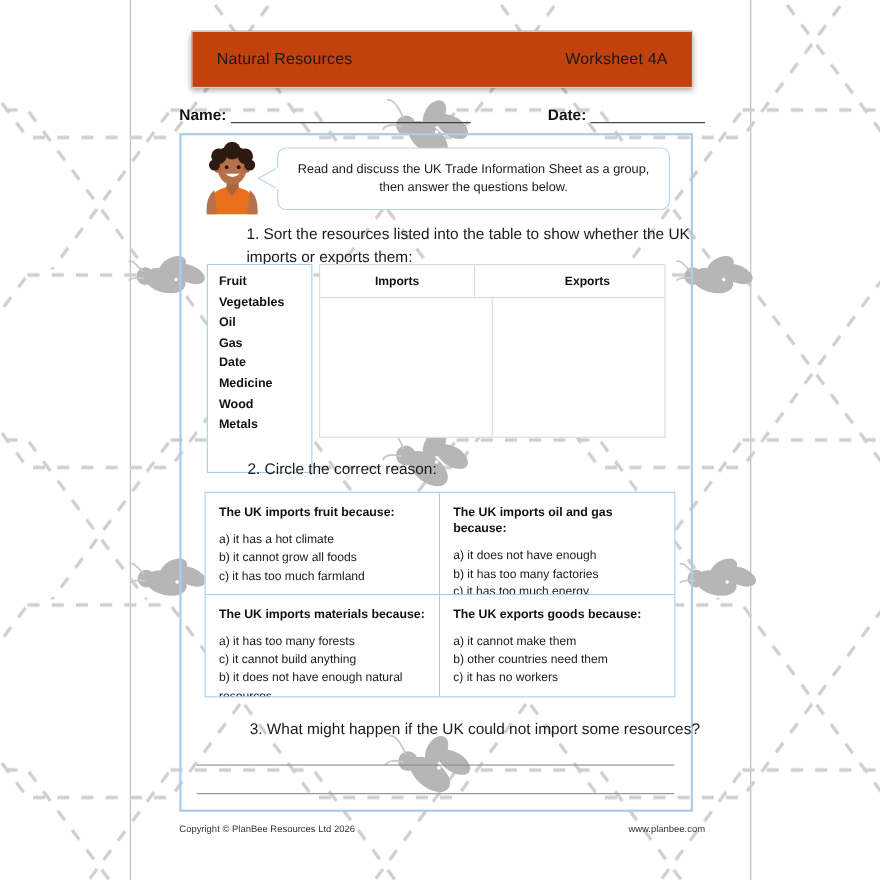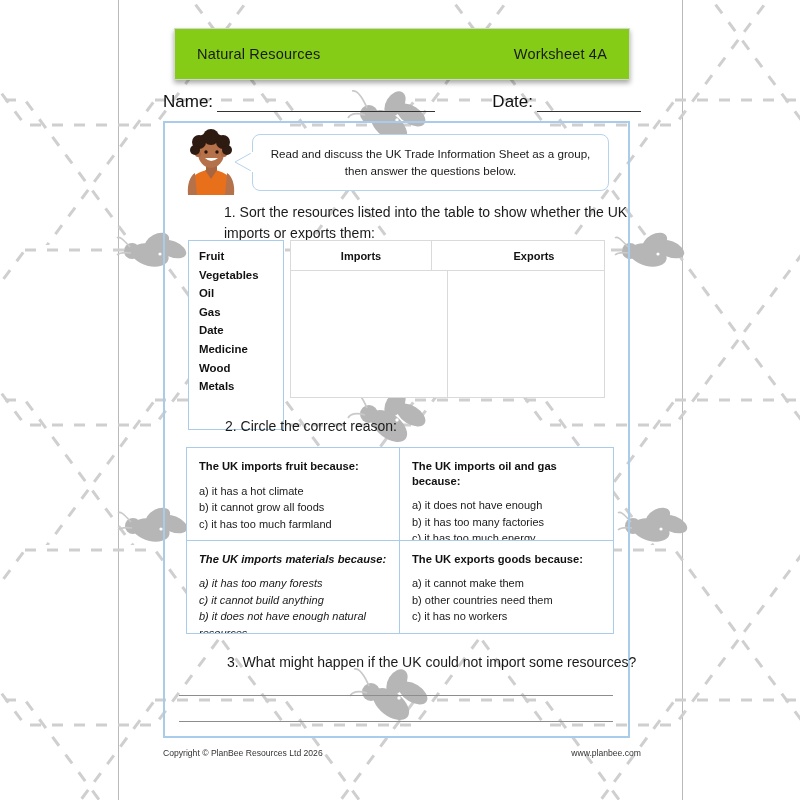--- a/index.html
+++ b/index.html
@@ -56,21 +56,21 @@
   .bee.b6 { left: 345px; top: 382px; }
   .bee.b7 { left: 347px; top: 660px; }
 
   
   .title-bar {
     position: absolute;
     left: 174px;
     top: 28px;
     width: 456px;
     height: 52px;
-    background: #84cc16;
+    background: #c2410c;
     border: 1px solid #d4d4d4;
     box-shadow: 0 3px 5px rgba(0,0,0,0.35);
     z-index: 5;
     display: flex;
     align-items: center;
     justify-content: space-between;
     padding: 0 22px;
   }
   .title-left, .title-right {
     font-size: 14.5px;
@@ -86,22 +86,22 @@
     top: 90px;
     width: 478px;
     height: 22px;
     z-index: 5;
     display: flex;
     align-items: flex-end;
     justify-content: space-between;
   }
   .nd-group { display: flex; align-items: flex-end; }
   .nd-label {
-    font-size: 17px;
-    font-weight: normal;
+    font-size: 14px;
+    font-weight: bold;
     color: #111;
     margin-right: 4px;
   }
   .nd-line {
     border-bottom: 1px solid #333;
     height: 13px;
   }
   .nd-line.long  { width: 218px; }
   .nd-line.short { width: 104px; }
 
@@ -237,21 +237,21 @@
     display: grid;
     grid-template-columns: 1fr 1fr;
     grid-template-rows: 1fr 1fr;
   }
   .quiz-cell {
     padding: 11px 12px 8px 12px;
     overflow: hidden;
   }
   .quiz-cell.c0 { border-right: 1px solid #a9ccea; border-bottom: 1px solid #a9ccea; }
   .quiz-cell.c1 { border-bottom: 1px solid #a9ccea; }
-  .quiz-cell.c2 { border-right: 1px solid #a9ccea; font-style: italic; }
+  .quiz-cell.c2 { border-right: 1px solid #a9ccea; }
   .quiz-q {
     font-size: 11.2px;
     font-weight: bold;
     color: #111;
     margin-bottom: 9px;
     line-height: 1.3;
   }
   .quiz-opt {
     font-size: 11px;
     color: #1a1a1a;

